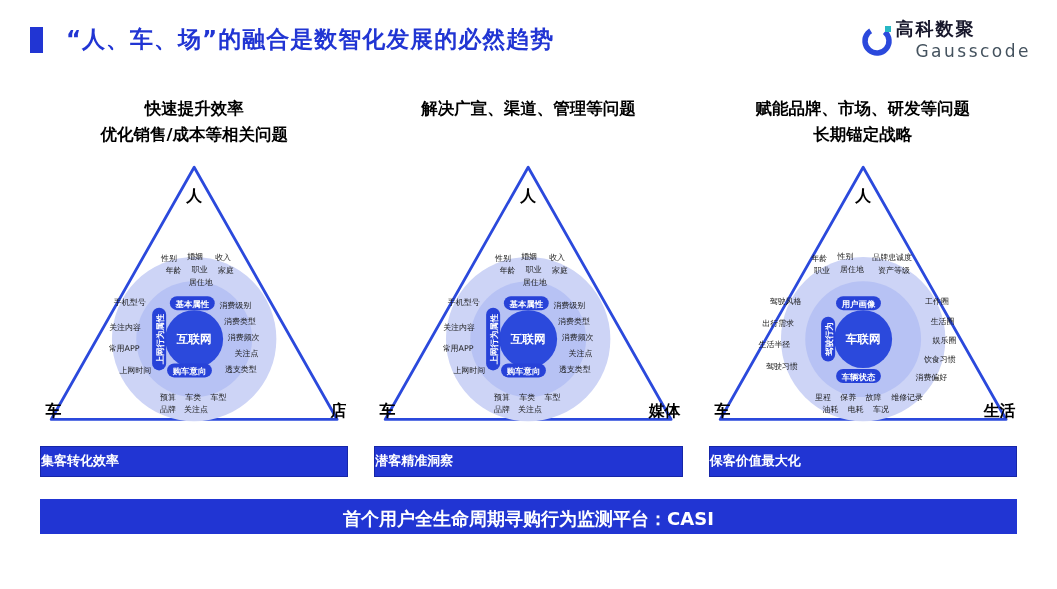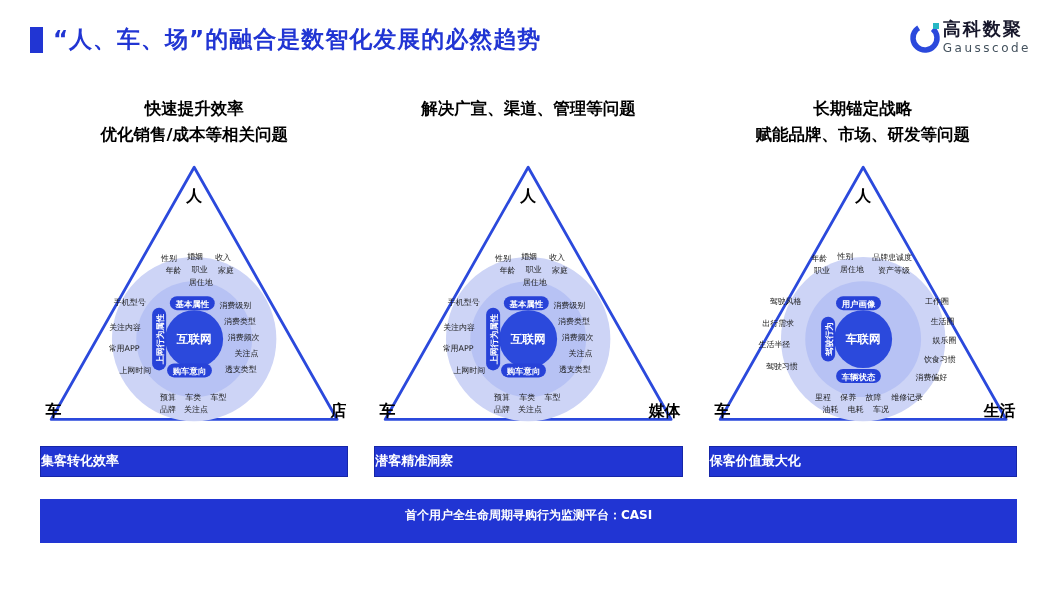--- a/index.html
+++ b/index.html
@@ -1,38 +1,38 @@
 <!DOCTYPE html>
 <html style="--accent: #2135D3;"><head>
 <meta charset="utf-8">
 <style>
   :root{ --accent:#2135D3; }
   *{ box-sizing:border-box; margin:0; padding:0; }
   body{ background:#e8e8e8; font-family:"DejaVu Sans","Liberation Sans",sans-serif; }
   .slide{ position:relative; width:1057px; height:589px; background:#ffffff; overflow:hidden; margin:0 auto; }
 
-  .title-row{ position:absolute; top:24px; left:30px; display:flex; align-items:center; gap:10px; }
+  .title-row{ position:absolute; top:24px; left:30px; display:flex; align-items:center; gap:23px; }
   .bullet{ width:13px; height:26px; background:var(--accent); }
   .page-title{ font-size:23px; font-weight:bold; color:var(--accent); letter-spacing:1px; }
 
   .logo{ position:absolute; top:18px; right:26px; display:flex; align-items:center; }
   .logo-text{ display:flex; flex-direction:column; line-height:1.25; }
   .logo-cn{ font-size:18px; font-weight:bold; color:#17172b; letter-spacing:2px; }
-  .logo-en{ font-size:12px; color:#44525e; letter-spacing:2.5px; }
+  .logo-en{ font-size:17px; color:#44525e; letter-spacing:2.5px;margin-left:20px; }
 
   .columns{ position:absolute; top:96px; left:40px; right:40px; display:flex; gap:26px; }
   .column{ flex:1; display:flex; flex-direction:column; }
   .col-heading{ text-align:center; font-weight:bold; color:#000; font-size:16.5px; line-height:1.55; height:56px; }
   .diagram{ width:100%; margin-top:4px; }
   .diagram svg{ width:100%; height:auto; display:block; }
   .col-banner{ margin-top:8px; background:var(--accent); color:#fff; text-align:left;
                font-size:13px; font-weight:bold; padding:5px 0 6px; border:1px solid #1626a8; }
 
   .footer-banner{ position:absolute; left:40px; right:40px; top:499px; background:var(--accent);
-                  color:#fff; text-align:center; font-size:12px; font-weight:bold; padding:8px 0 19px; }
+                  color:#fff; text-align:center; font-size:18px; font-weight:bold; padding:8px 0 3px; }
 
   
   text.sm{ font-size:8.5px; fill:#1b1b1b; }
   text.vertex{ font-size:17px; font-weight:bold; fill:#000; }
   text.center{ font-size:12.5px; font-weight:bold; fill:#fff; }
   text.pilltext{ font-size:9px; font-weight:bold; fill:#fff; }
 </style>
 </head>
 <body>
 
@@ -156,22 +156,22 @@
             <text x="137" y="274" text-anchor="middle" class="sm">品牌</text>
             <text x="167" y="274" text-anchor="middle" class="sm">关注点</text>
             <text x="165" y="200" text-anchor="middle" class="center">互联网</text>
           </svg>
         </div>
       <div class="col-banner">潜客精准洞察</div>
     </section>
 
     <section class="column">
       <div class="col-heading">
+        <div>赋能品牌、市场、研发等问题</div>
         <div>长期锚定战略</div>
-        <div>赋能品牌、市场、研发等问题</div>
       </div>
       <div class="diagram">
           <svg viewBox="0 0 330 302">
             <polygon points="165,12 12,282 318,282" fill="none" stroke="#2B49DC" stroke-width="3" stroke-linejoin="round"></polygon>
             <circle cx="165" cy="196" r="88" fill="#CDD4F6"></circle>
             <circle cx="165" cy="196" r="62" fill="#B7C2F4"></circle>
             <circle cx="165" cy="196" r="31" fill="#2B49DC"></circle>
             <text x="165" y="48" text-anchor="middle" class="vertex">人</text>
             <text x="6" y="278" text-anchor="start" class="vertex">车</text>
             <text x="328" y="278" text-anchor="end" class="vertex">生活</text>

